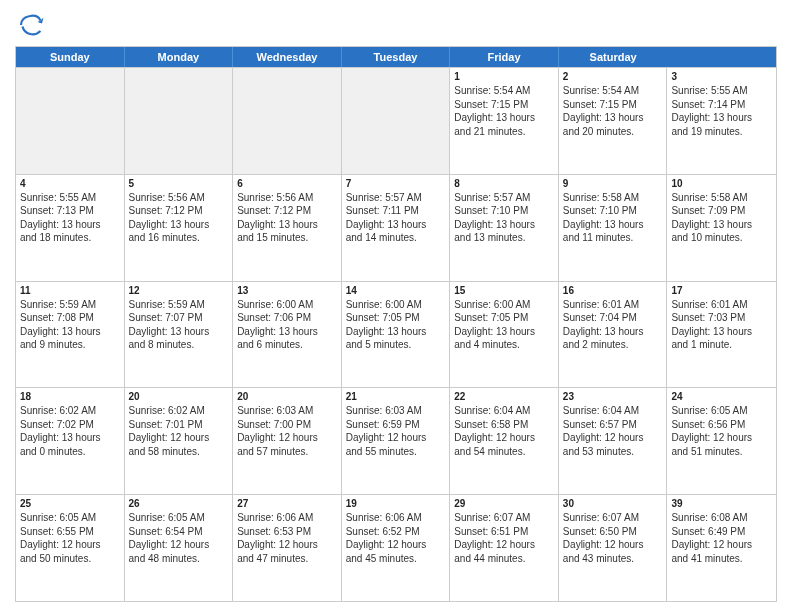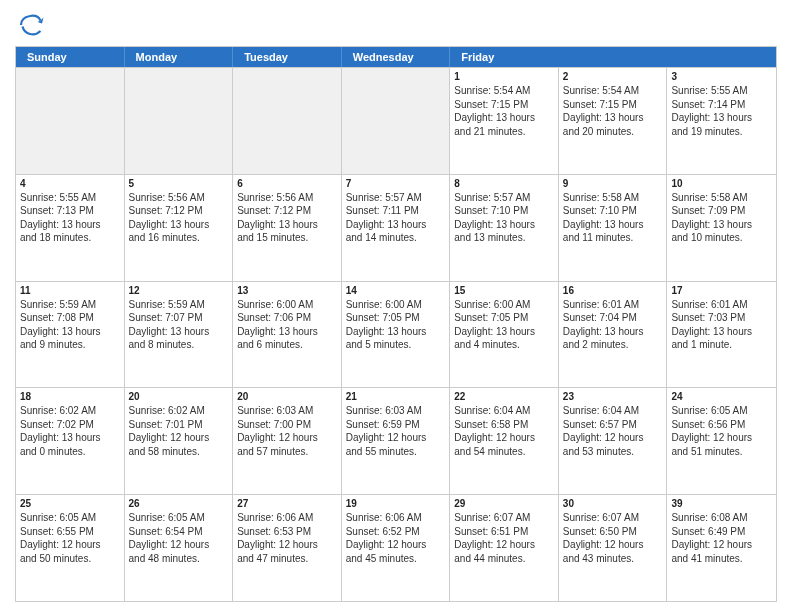--- a/index.html
+++ b/index.html
@@ -62,21 +62,21 @@
     .cal-header {
       display: grid;
       grid-template-columns: repeat(7, 1fr);
       background: #2a72c3;
     }
     .cal-header-cell {
       color: #fff;
       font-size: 11px;
       font-weight: bold;
       padding: 4px 11px;
-      text-align: left;
+      text-align: center;
       border-right: 1px solid #4a90d9;
     }
     .cal-header-cell:last-child { border-right: none; }
     .cal-body {
       flex: 1;
       display: flex;
       flex-direction: column;
     }
     .cal-row {
       display: grid;
@@ -126,23 +126,24 @@
     <div class="title-block">
       <h1></h1>
       <h2></h2>
     </div>
   </div>
 
   <div class="calendar">
     <div class="cal-header">
     <div class="cal-header-cell">Sunday</div>
         <div class="cal-header-cell">Monday</div>
+        <div class="cal-header-cell">Wednesday</div>
         <div class="cal-header-cell">Tuesday</div>
-        <div class="cal-header-cell">Wednesday</div>
         <div class="cal-header-cell">Friday</div>
+        <div class="cal-header-cell">Saturday</div>
       </div>
     <div class="cal-body">
     <div class="cal-row">
           <div class="cal-cell shaded"></div>
           <div class="cal-cell shaded"></div>
           <div class="cal-cell shaded"></div>
           <div class="cal-cell shaded"></div>
           <div class="cal-cell">
             <span class="day-number">1</span>
             <div class="cell-text">Sunrise: 5:54 AM<br>Sunset: 7:15 PM<br>Daylight: 13 hours<br>and 21 minutes.</div>

